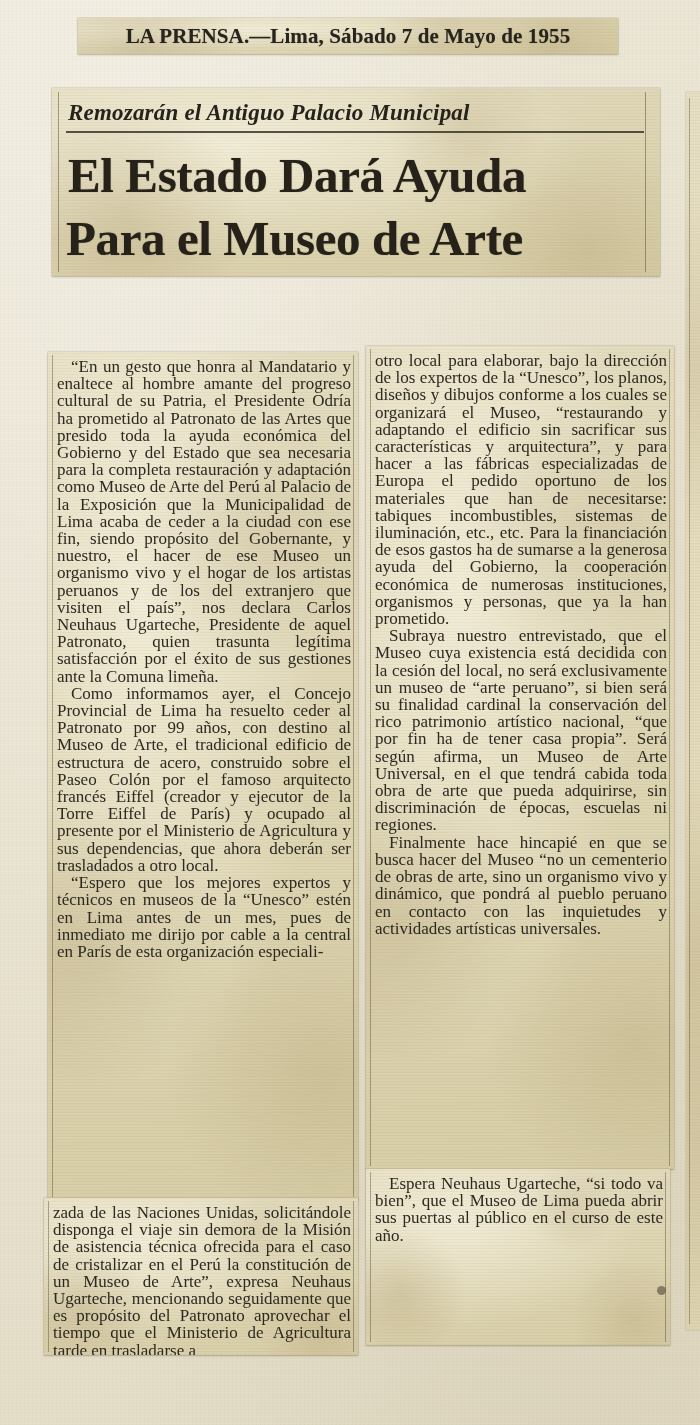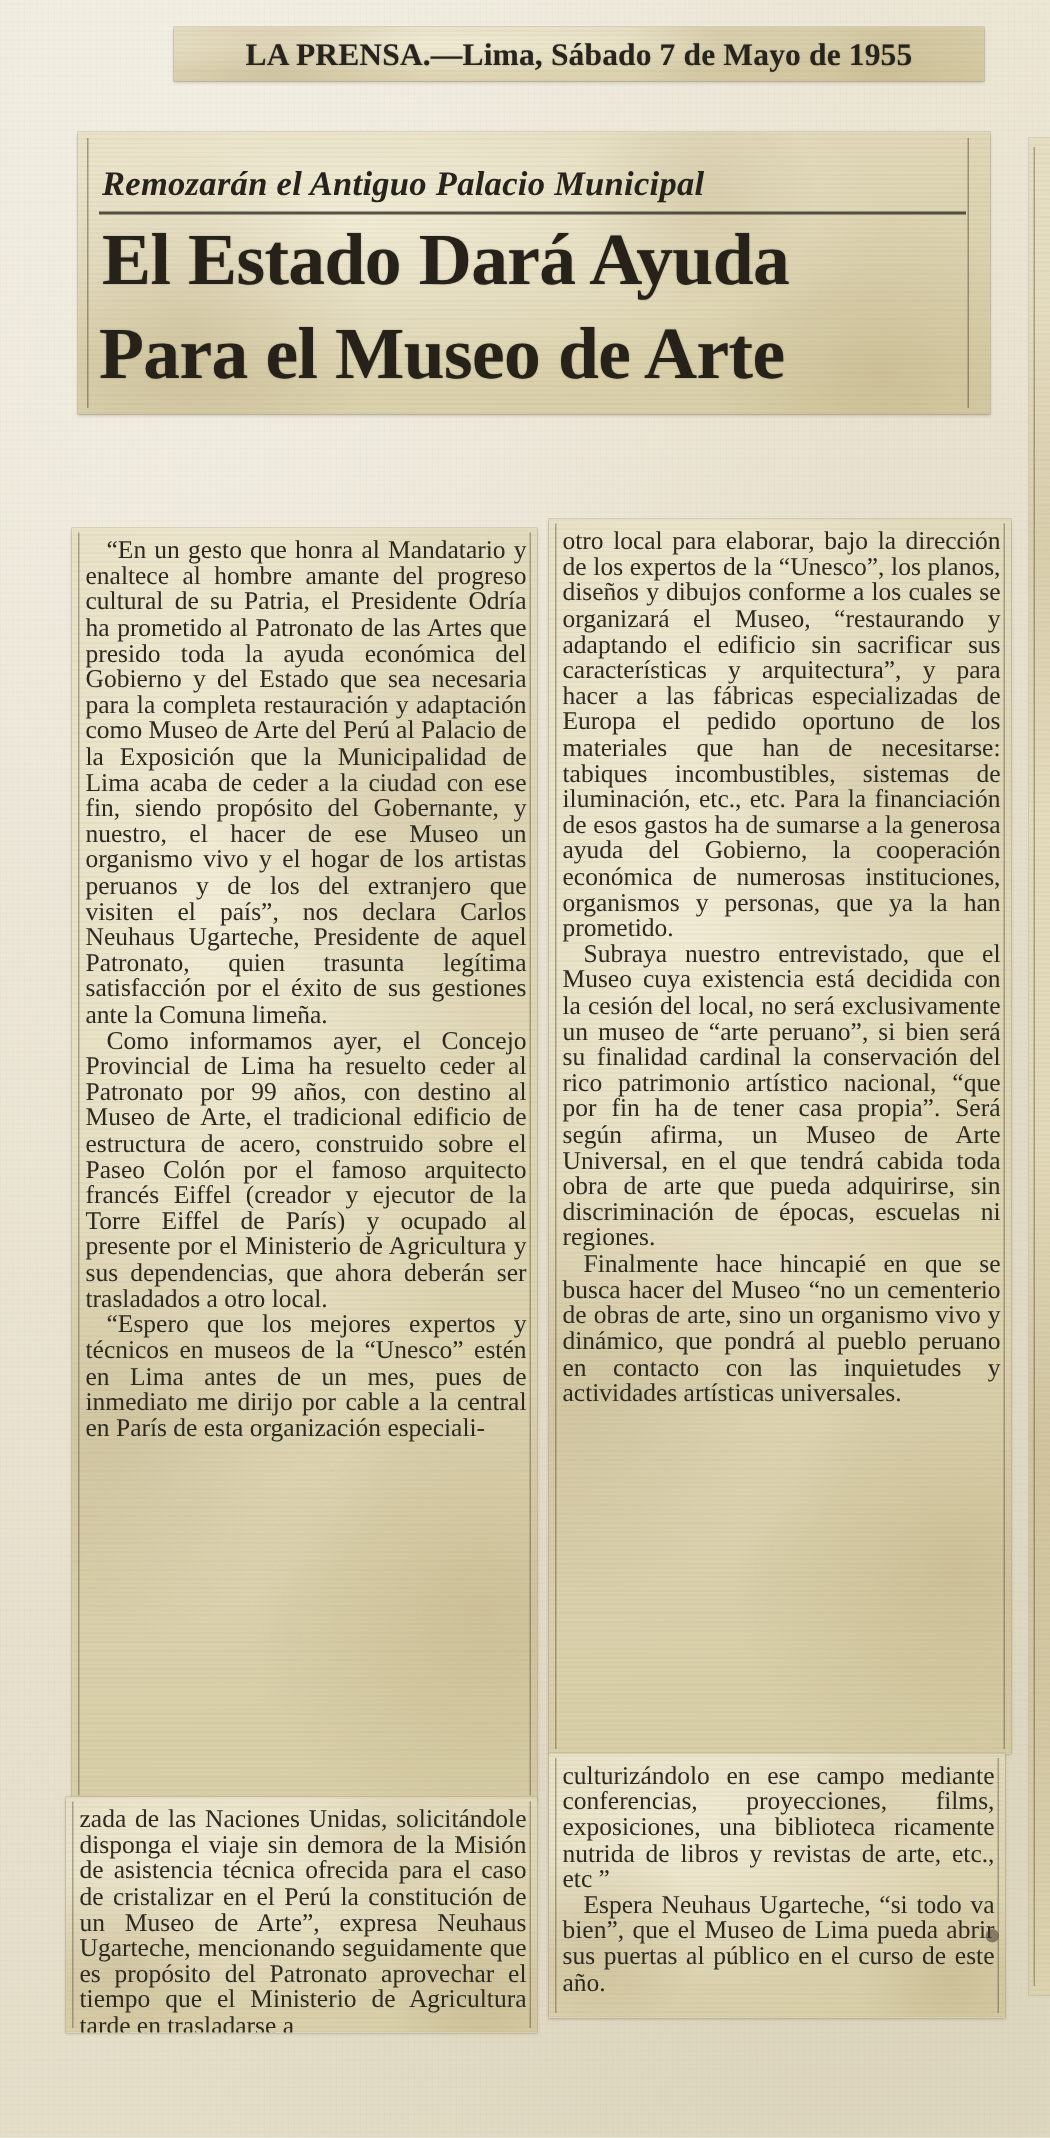--- a/index.html
+++ b/index.html
@@ -41,52 +41,52 @@
       radial-gradient(circle at 12% 70%, rgba(150,120,60,.16), rgba(0,0,0,0) 22%),
       radial-gradient(circle at 68% 22%, rgba(150,120,60,.12), rgba(0,0,0,0) 18%),
       radial-gradient(circle at 88% 85%, rgba(150,120,60,.13), rgba(0,0,0,0) 20%),
       repeating-linear-gradient(0deg, rgba(90,75,40,.035) 0px, rgba(90,75,40,.035) 1px, rgba(0,0,0,0) 1px, rgba(0,0,0,0) 3px);
     mix-blend-mode:multiply;
   }
 
   
   #masthead{
     left:78px;top:18px;width:540px;height:36px;
-    display:flex;align-items:center;justify-content:center;margin-left:38px;
+    display:flex;align-items:center;justify-content:center;
   }
   #masthead .txt{
     font-family:"Liberation Serif",serif;
     font-weight:bold;font-size:21px;letter-spacing:.1px;
     white-space:nowrap;color:#27241d;position:relative;z-index:2;
     text-shadow:0 0 1px rgba(40,36,28,.35);
   }
 
   
   #headblock{
-    left:52px;top:88px;width:608px;height:188px;padding:20px 10px 0 14px;
+    left:52px;top:88px;width:608px;height:188px;padding:10px 10px 0 14px;
   }
   #kicker{
     position:relative;z-index:2;
     font-family:"Liberation Serif",serif;
     font-style:italic;font-weight:bold;font-size:23px;
     letter-spacing:.2px;line-height:1.15;color:#26231c;
     padding:2px 0 5px 2px;white-space:nowrap;
   }
   #kicker-rule{
     position:relative;z-index:2;
     height:2px;background:#3a362c;margin:0 6px 6px 0;opacity:.85;
   }
   .hl{
     position:relative;z-index:2;
     font-family:"Liberation Serif",serif;
     font-weight:bold;font-size:49px;line-height:.99;
     letter-spacing:-.4px;color:#262219;white-space:nowrap;
     text-shadow:0 0 1px rgba(38,34,25,.45);
   }
-  #hl1{margin:6px 0 0 2px;}
+  #hl1{margin:19px 0 0 2px;}
   #hl2{margin:14px 0 4px 0px;}
   #headblock .vrule{
     position:absolute;top:4px;bottom:4px;width:1px;background:rgba(70,60,40,.45);z-index:3;
   }
   #headblock .vrule.l{left:6px;}
   #headblock .vrule.r{right:14px;}
 
   
   .col{
     font-family:"Liberation Serif",serif;
@@ -171,21 +171,20 @@
     <p style="text-indent:0">otro local para elaborar, bajo la dirección de los expertos de la “Unesco”, los planos, diseños y dibujos conforme a los cuales se organizará el Museo, “restaurando y adaptando el edificio sin sacrificar sus características y arquitectura”, y para hacer a las fábricas especializadas de Europa el pedido oportuno de los materiales que han de necesitarse: tabiques incombustibles, sistemas de iluminación, etc., etc. Para la financiación de esos gastos ha de sumarse a la generosa ayuda del Gobierno, la cooperación económica de numerosas instituciones, organismos y personas, que ya la han prometido.</p>
     <p>Subraya nuestro entrevistado, que el Museo cuya existencia está decidida con la cesión del local, no será exclusivamente un museo de “arte peruano”, si bien será su finalidad cardinal la conservación del rico patrimonio artístico nacional, “que por fin ha de tener casa propia”. Será según afirma, un Museo de Arte Universal, en el que tendrá cabida toda obra de arte que pueda adquirirse, sin discriminación de épocas, escuelas ni regiones.</p>
     <p>Finalmente hace hincapié en que se busca hacer del Museo “no un cementerio de obras de arte, sino un organismo vivo y dinámico, que pondrá al pueblo peruano en contacto con las inquietudes y actividades artísticas universales.</p>
   </div>
 </div>
 
 <div class="clip col" id="col2b">
   <div class="edge l"></div>
   <div class="edge r"></div>
   <div class="inner">
-    <p style="text-indent:0">culturizándolo en ese campo mediante conferencias, proyecciones, films, exposiciones, una biblioteca ricamente nutrida de libros y revistas de arte, etc., etc ”</p>
     <p>Espera Neuhaus Ugarteche, “si todo va bien”, que el Museo de Lima pueda abrir sus puertas al público en el curso de este año.</p>
   </div>
 </div>
 
 <div class="clip" id="fragment-right">
   <div class="edge"></div>
 </div>
 
 <div id="endmark"></div>
 

